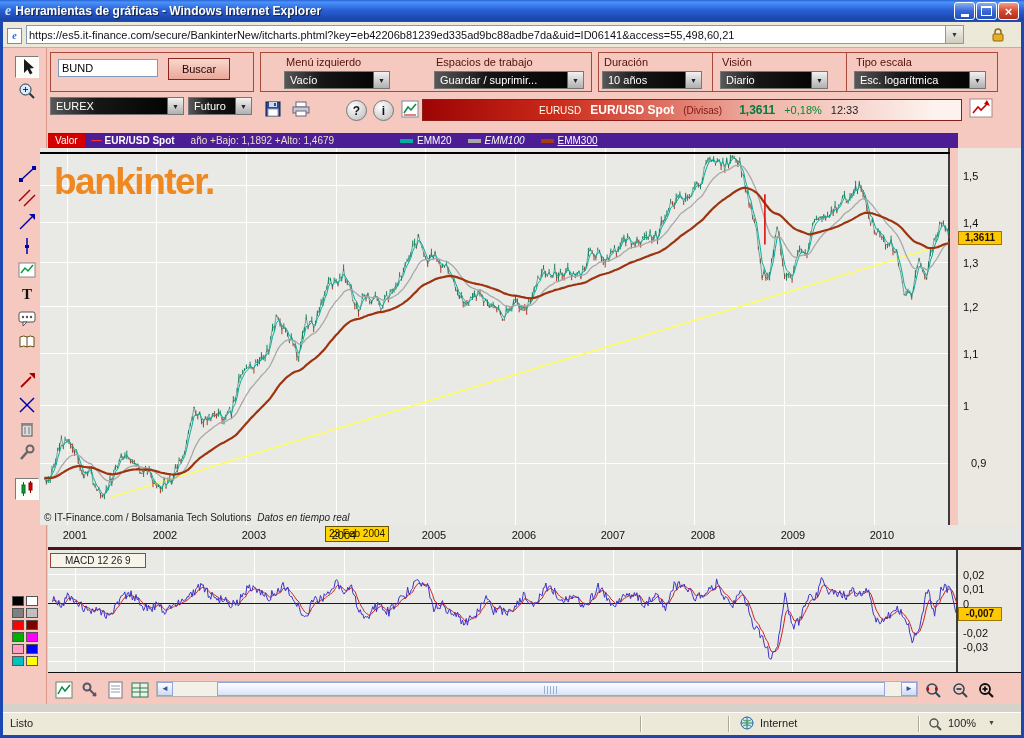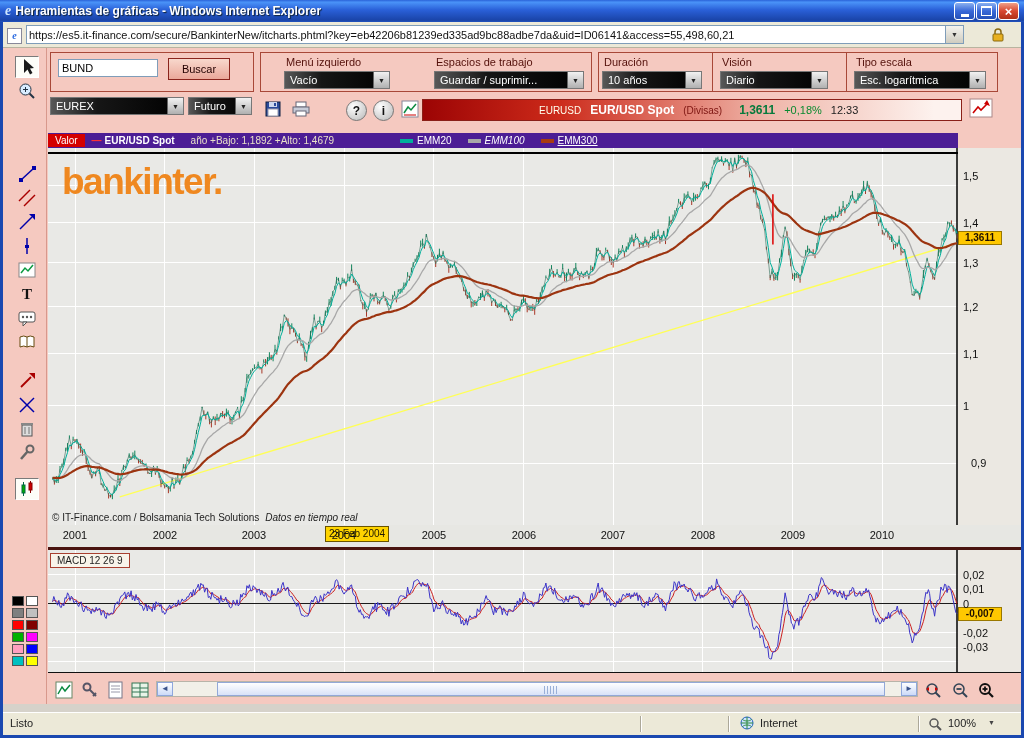--- a/index.html
+++ b/index.html
@@ -42,34 +42,34 @@
   .qb-time{font-size:11px;color:#222;}
   
   #chart-topbar{left:48px;top:133px;width:910px;height:15px;background:#4c1d95;display:flex;align-items:center;font-size:10px;color:#ddd;white-space:nowrap;}
   #valor-chip{background:#d40000;color:#fff;padding:1px 7px;margin-right:7px;}
   .tb-dash{color:#f33;font-weight:bold;margin-right:3px;}
   .tb-series{color:#fff;font-weight:bold;margin-right:16px;}
   .tb-range{color:#e8e0c8;}
   .legend-item{display:flex;align-items:center;gap:4px;color:#fff;}
   .legend-swatch{display:inline-block;width:13px;height:4px;}
   
-  #price-chart{left:48px;top:148px;width:910px;height:377px;background:#e9e9e6;}
+  #price-chart{left:40px;top:148px;width:910px;height:377px;background:#e9e9e6;}
   #watermark{position:absolute;left:14px;top:13px;font-size:37px;font-weight:bold;color:#ef8820;letter-spacing:-1.5px;}
   #copyright-note{position:absolute;left:4px;top:364px;font-size:10px;color:#222;white-space:nowrap;}
   #realtime-note{font-style:italic;margin-left:6px;}
   #y-axis{left:958px;top:148px;width:63px;height:377px;background:#ebe8e2;}
   #macd-axis{left:958px;top:550px;width:63px;height:122px;background:#ebe8e2;}
   .ytick{position:absolute;left:5px;font-size:11px;color:#111;}
   .marker{position:absolute;left:0;width:44px;height:14px;background:#ffc800;border:1px solid #9a7800;box-sizing:border-box;font-size:10px;font-weight:bold;color:#201000;text-align:center;line-height:12px;}
   #x-axis{left:48px;top:525px;width:973px;height:22px;background:#e7e7e3;}
   .xtick{position:absolute;top:4px;width:40px;text-align:center;font-size:11px;color:#111;}
   #cursor-box{position:absolute;top:1px;width:64px;height:16px;background:#ffd400;border:1px solid #6a5400;box-sizing:border-box;font-size:10px;color:#201800;text-align:center;line-height:14px;}
   #macd-sep{left:48px;top:547px;width:973px;height:3px;background:#4a1410;}
   #macd-panel{left:48px;top:550px;width:910px;height:122px;background:#e9e9e6;}
-  #macd-label-box{position:absolute;left:2px;top:3px;background:#f8f4ea;border:1px solid #a84030;font-size:10px;color:#222;padding:1px 6px;}
+  #macd-label-box{position:absolute;left:2px;top:3px;background:#f8f4ea;border:1px solid #a84030;font-size:10px;color:#222;padding:1px 14px;}
   #macd-bottom{left:48px;top:672px;width:973px;height:1px;background:#111;}
   
   #sidebar{left:3px;top:48px;width:44px;height:656px;background:#f5c9c0;border-right:1px solid #d8988c;box-sizing:border-box;}
   .tool{position:absolute;left:12px;width:24px;height:22px;display:flex;align-items:center;justify-content:center;}
   .tool.pressed{background:#fdfdf8;border:1px solid;border-color:#7a7a7a #fff #fff #7a7a7a;box-sizing:border-box;}
   #palette{position:absolute;left:9px;top:548px;width:28px;display:grid;grid-template-columns:12px 12px;gap:2px;}
   .swatch{width:12px;height:10px;border:1px solid #555;box-sizing:border-box;}
   
   .bbtn{position:absolute;width:20px;height:20px;display:flex;align-items:center;justify-content:center;}
   #hscroll{left:156px;top:681px;width:762px;height:16px;background:#f2f0e8;border:1px solid #b8b4a8;box-sizing:border-box;}

